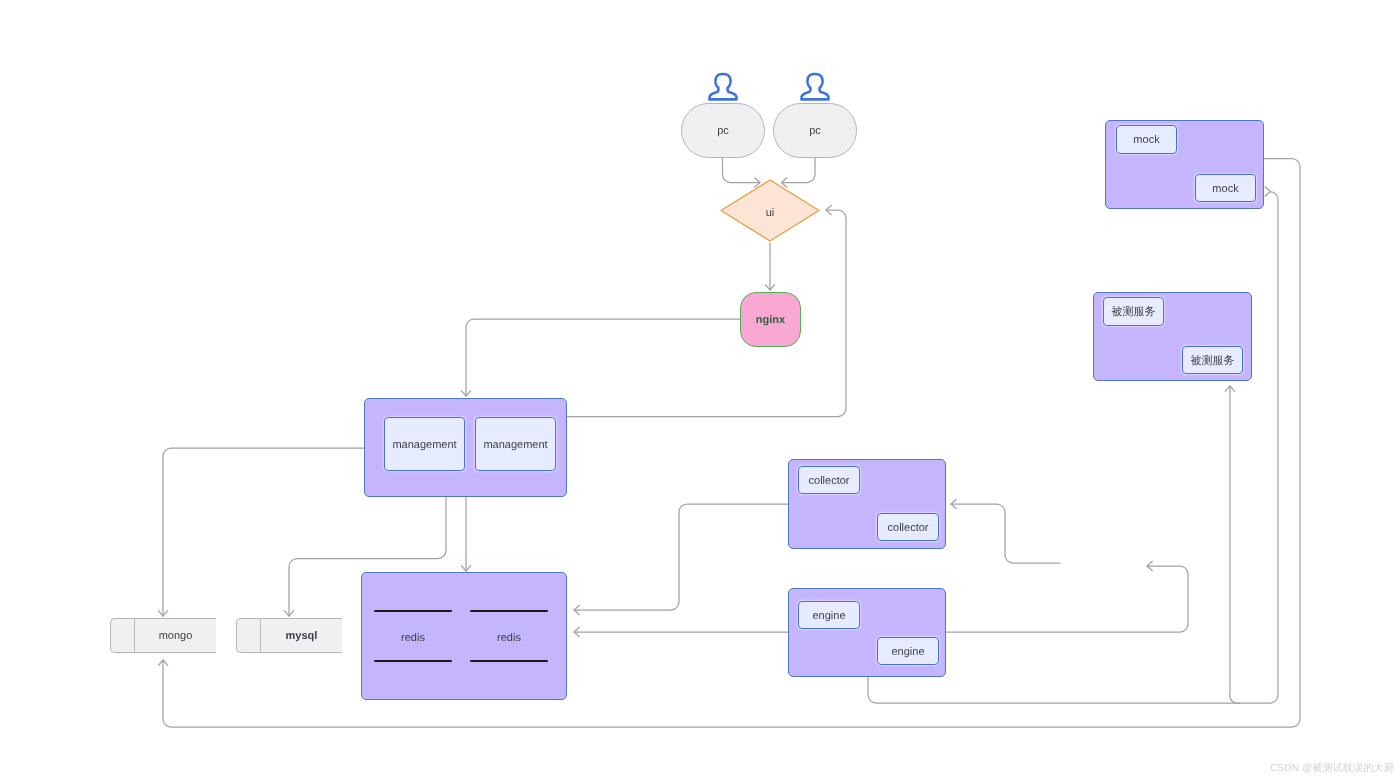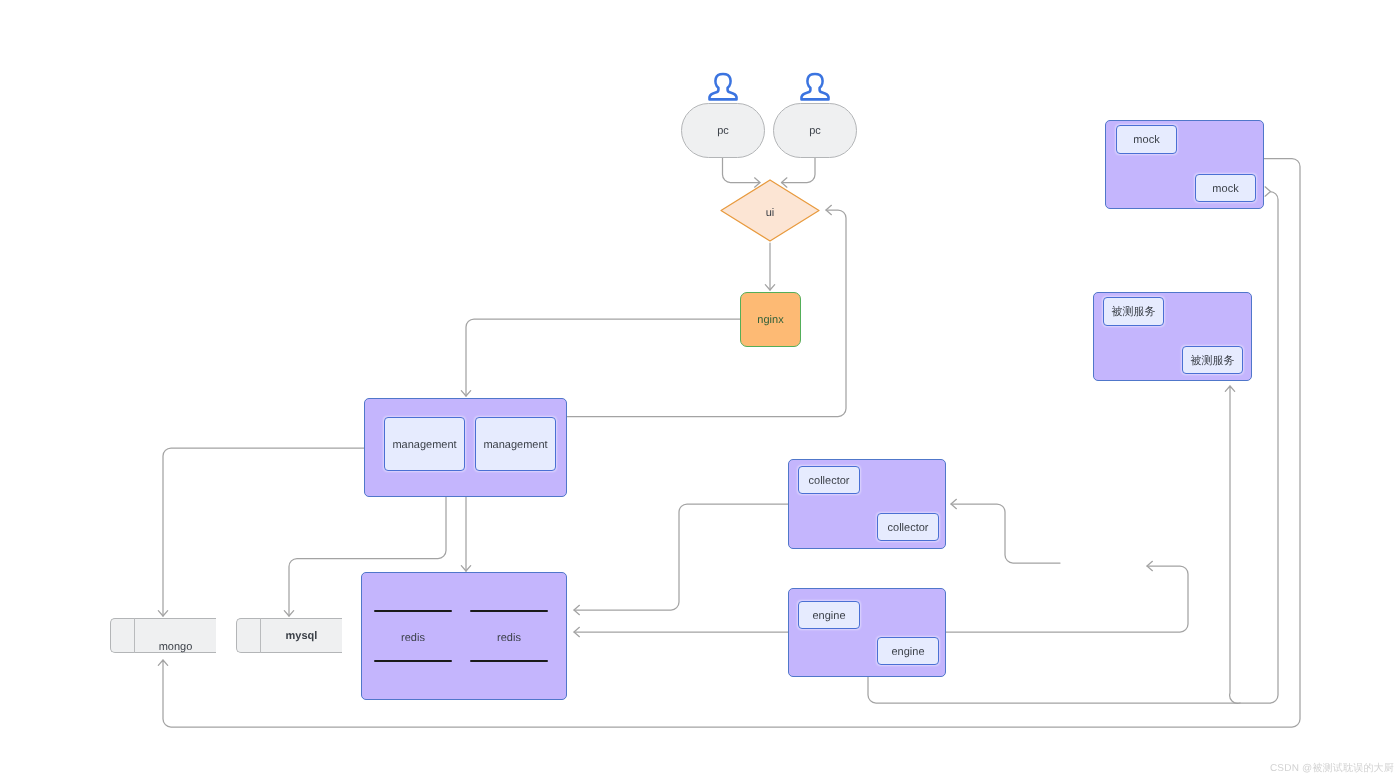--- a/index.html
+++ b/index.html
@@ -11,21 +11,21 @@
   .node{position:absolute;box-sizing:border-box;display:flex;align-items:center;justify-content:center;}
   .lbl{font-size:11px;color:#3a3f47;line-height:1;white-space:nowrap;position:relative;top:1px;}
 
   
   .pc{background:#eff0f1;border:1px solid #b3b5b7;border-radius:28px;}
   
   .grp{background:#c4b5fd;border:1.7px solid #5077ca;border-radius:5px;}
   
   .sub{background:#e6ebfe;border:1.35px solid #4a70d4;border-radius:4px;box-shadow:0 0 2px 0.5px rgba(255,255,255,0.45);}
   
-  .green{background:#fdba74;border:1.6px solid #54ae59;border-radius:7px;}
+  .green{background:#f9a8d4;border:1.6px solid #54ae59;border-radius:16px;font-weight:bold;}
   .green .lbl{color:#30603a;}
   
   .dbcard{background:#eff0f1;border:1px solid #b3b5b7;border-radius:5px 0 0 5px;border-right:none;
           justify-content:center;position:absolute;padding-left:24px;}
   .cardbar{position:absolute;left:23px;top:-1px;bottom:-1px;width:1px;background:#b9bbbd;}
   
   .db{position:absolute;display:flex;flex-direction:column;align-items:center;justify-content:space-between;
       box-sizing:border-box;}
   .db .lbl{position:relative;top:2px;}
   .dbline{display:block;width:100%;height:2px;background:#1a1a1a;border-radius:1px;}
@@ -117,21 +117,21 @@
       <span class="dbline"></span>
     </div>
     <div class="db" style="left:108px;top:37px;width:78px;height:52px;">
       <span class="dbline"></span>
       <span class="lbl">redis</span>
       <span class="dbline"></span>
     </div>
   </div>
 
 
-  <div class="node dbcard" style="left:110px;top:618px;width:106px;height:35px;align-items:flex-end;">
+  <div class="node dbcard" style="left:110px;top:618px;width:106px;height:35px;">
     <span class="cardbar"></span>
     <span class="lbl">mongo</span>
   </div>
   <div class="node dbcard" style="left:236px;top:618px;width:106px;height:35px;font-weight:bold;">
     <span class="cardbar"></span>
     <span class="lbl">mysql</span>
   </div>
 
   <div class="node" style="left:720px;top:179px;width:100px;height:63px;">
     <svg width="100" height="63" viewBox="0 0 100 63" style="position:absolute;left:0;top:0;">

